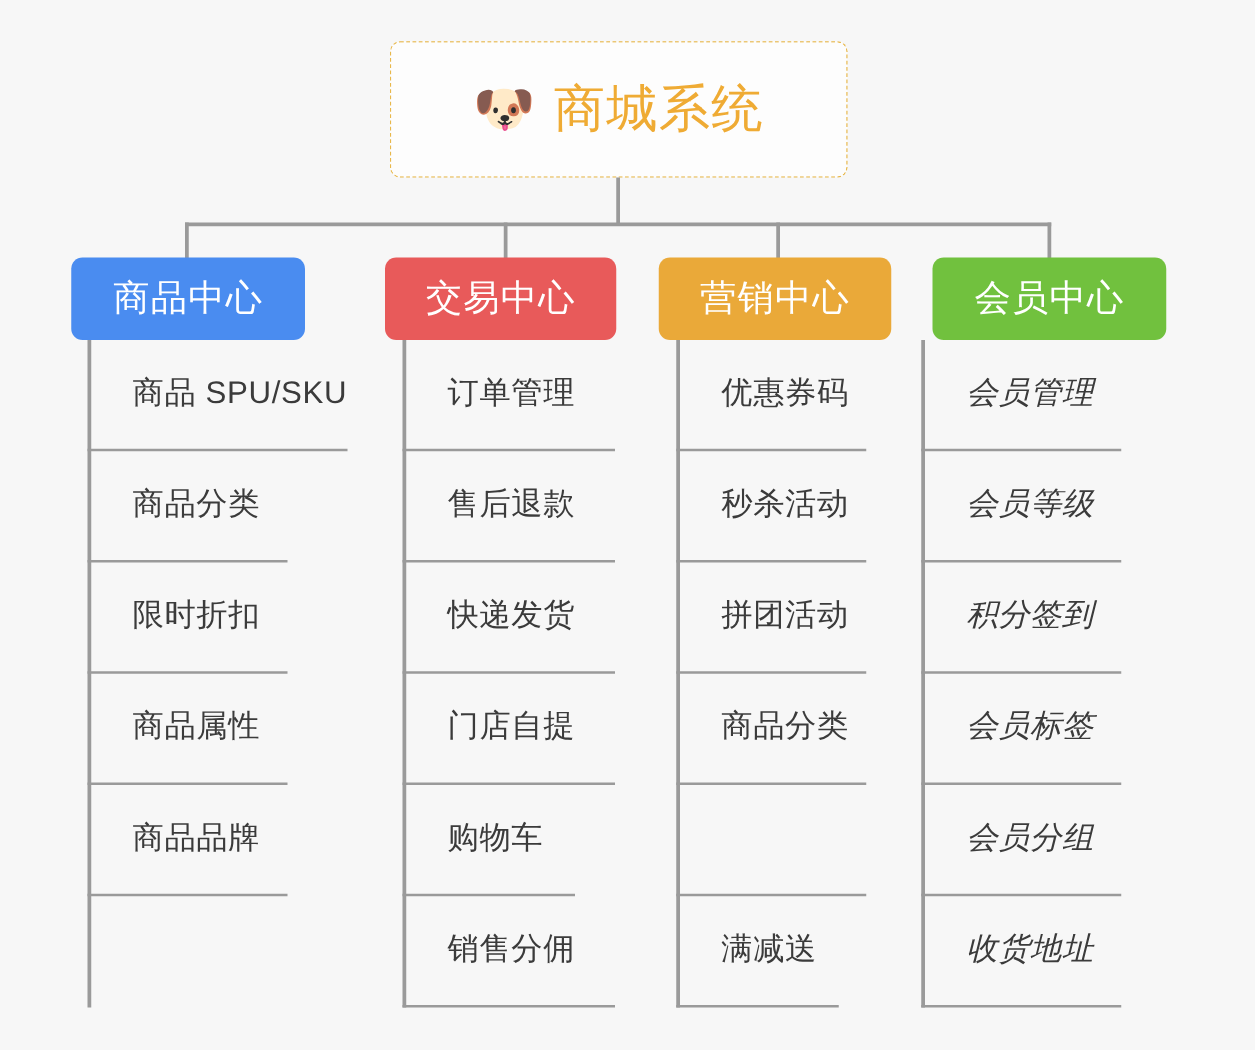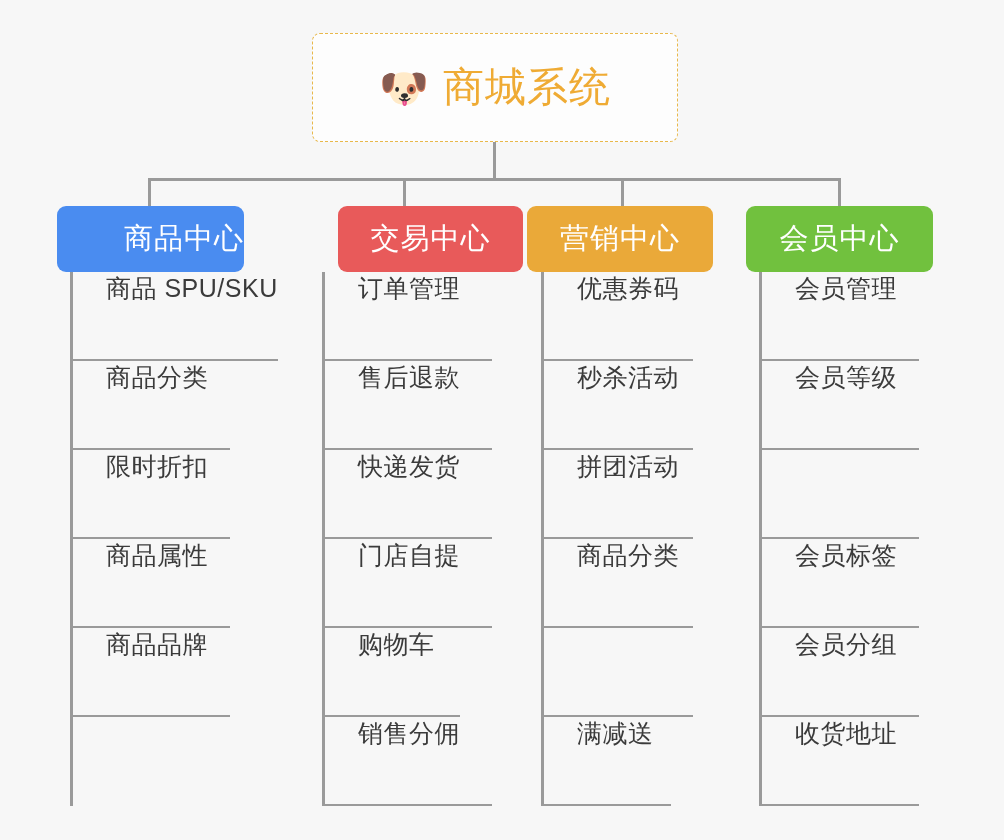--- a/index.html
+++ b/index.html
@@ -74,50 +74,50 @@
     align-items: center;
     justify-content: center;
   }
   .cat-label {
     font-size: 29px;
     color: #ffffff;
     letter-spacing: 1px;
     white-space: nowrap;
   }
 
-  .cat-0 { left: 57px;  width: 187px; background: #4a8cf0; justify-content: flex-end; }
-  .cat-1 { left: 308px; width: 185px; background: #e85a5a; margin-left: 30px; }
+  .cat-0 { left: 57px;  width: 187px; background: #4a8cf0; }
+  .cat-1 { left: 308px; width: 185px; background: #e85a5a; }
   .cat-2 { left: 527px; width: 186px; background: #eaa939; }
   .cat-3 { left: 746px; width: 187px; background: #71c13e; text-align: center; }
 
   
   .leaf-col {
     position: absolute;
     top: 272px;
   }
   .leaf-col-0 { left: 70px;  }
   .leaf-col-1 { left: 322px; font-family: Liberation Serif, serif; }
   .leaf-col-2 { left: 541px; }
-  .leaf-col-3 { left: 759px; }
+  .leaf-col-3 { left: 737px; font-style: italic; }
 
   
   .spine {
     position: absolute;
     left: 0;
     top: 0;
     width: 3px;
     background: #9a9a9a;
   }
 
   .leaf-item {
     position: relative;
     height: 89px;
     padding-left: 36px;
     display: flex;
-    align-items: flex-start;
+    align-items: center;
   }
   .leaf-text {
     font-size: 25px;
     color: #3b3b3b;
     white-space: nowrap;
     padding-bottom: 6px;
     letter-spacing: 0.5px;
   }
   
   .leaf-underline {
@@ -238,20 +238,21 @@
       <div class="spine" style="height: 534px;"></div>
       <div class="leaf-item">
         <span class="leaf-text">会员管理</span>
         <div class="leaf-underline" style="width: 160px;"></div>
       </div>
       <div class="leaf-item">
         <span class="leaf-text">会员等级</span>
         <div class="leaf-underline" style="width: 160px;"></div>
       </div>
       <div class="leaf-item">
+        <span class="leaf-text">积分签到</span>
         <div class="leaf-underline" style="width: 160px;"></div>
       </div>
       <div class="leaf-item">
         <span class="leaf-text">会员标签</span>
         <div class="leaf-underline" style="width: 160px;"></div>
       </div>
       <div class="leaf-item">
         <span class="leaf-text">会员分组</span>
         <div class="leaf-underline" style="width: 160px;"></div>
       </div>

